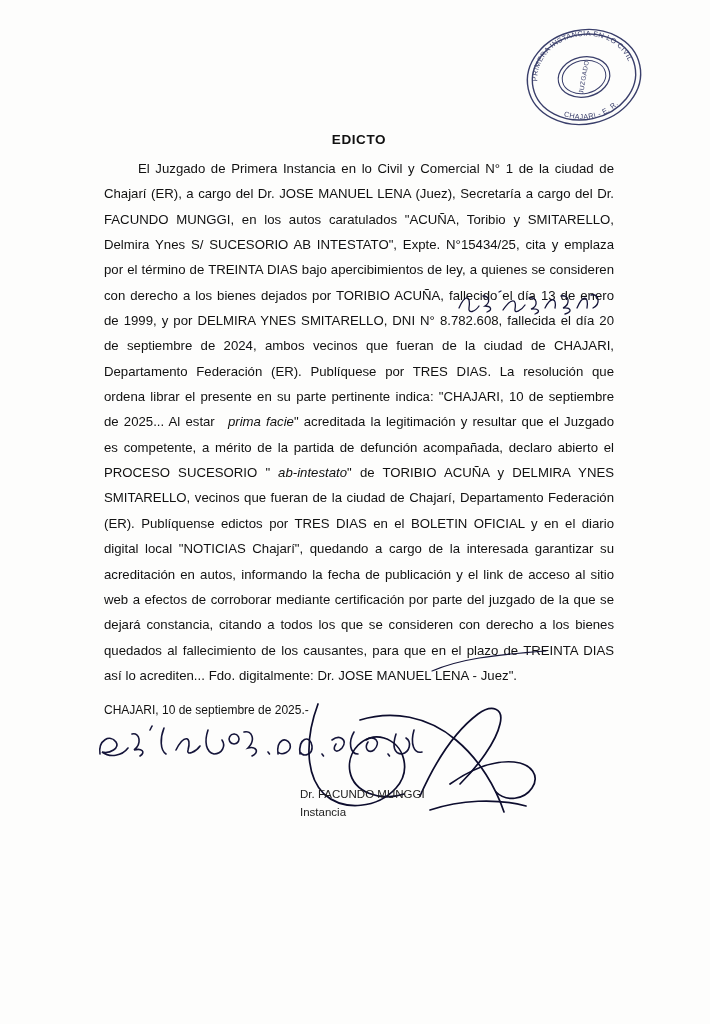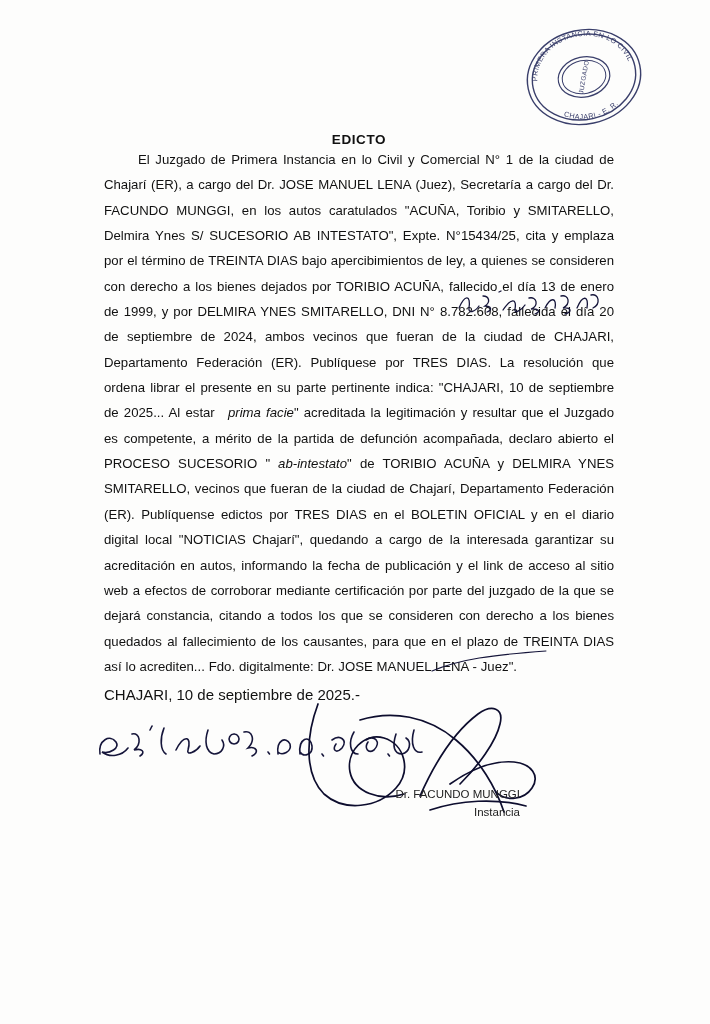--- a/index.html
+++ b/index.html
@@ -35,35 +35,35 @@
     position: absolute;
     left: 104px;
     top: 132px;
     width: 510px;
   }
   .title {
     text-align: center;
     font-weight: bold;
     font-size: 13.5px;
     letter-spacing: 0.6px;
-    margin-bottom: 0;
+    margin-bottom: 9px;
   }
   .body-text {
     text-align: justify;
     font-size: 13.2px;
     line-height: 1.92;
     word-spacing: 0.2px;
   }
   .body-text b { font-weight: normal; }
   .body-text i { font-style: italic; margin-left: 8px; }
   .indent { display: inline-block; width: 34px; }
   .closing {
-    font-size: 15px;
+    font-size: 12px;
     line-height: 1.92;
-    margin-top: 2px;
+    margin-top: 11px;
   }
   
   .hand {
     position: absolute;
     pointer-events: none;
   }
   .hand-note {
     left: 96px;
     top: 720px;
     width: 330px;
@@ -86,21 +86,21 @@
     top: 645px;
     width: 120px;
     height: 30px;
   }
   
   .sig-block {
     position: absolute;
     left: 300px;
     top: 786px;
     width: 220px;
-    text-align: right;
+    text-align: left;
     font-size: 11.5px;
     color: #222;
     line-height: 1.55;
   }
 </style>
 </head>
 <body>
 
 <div class="page">
 

